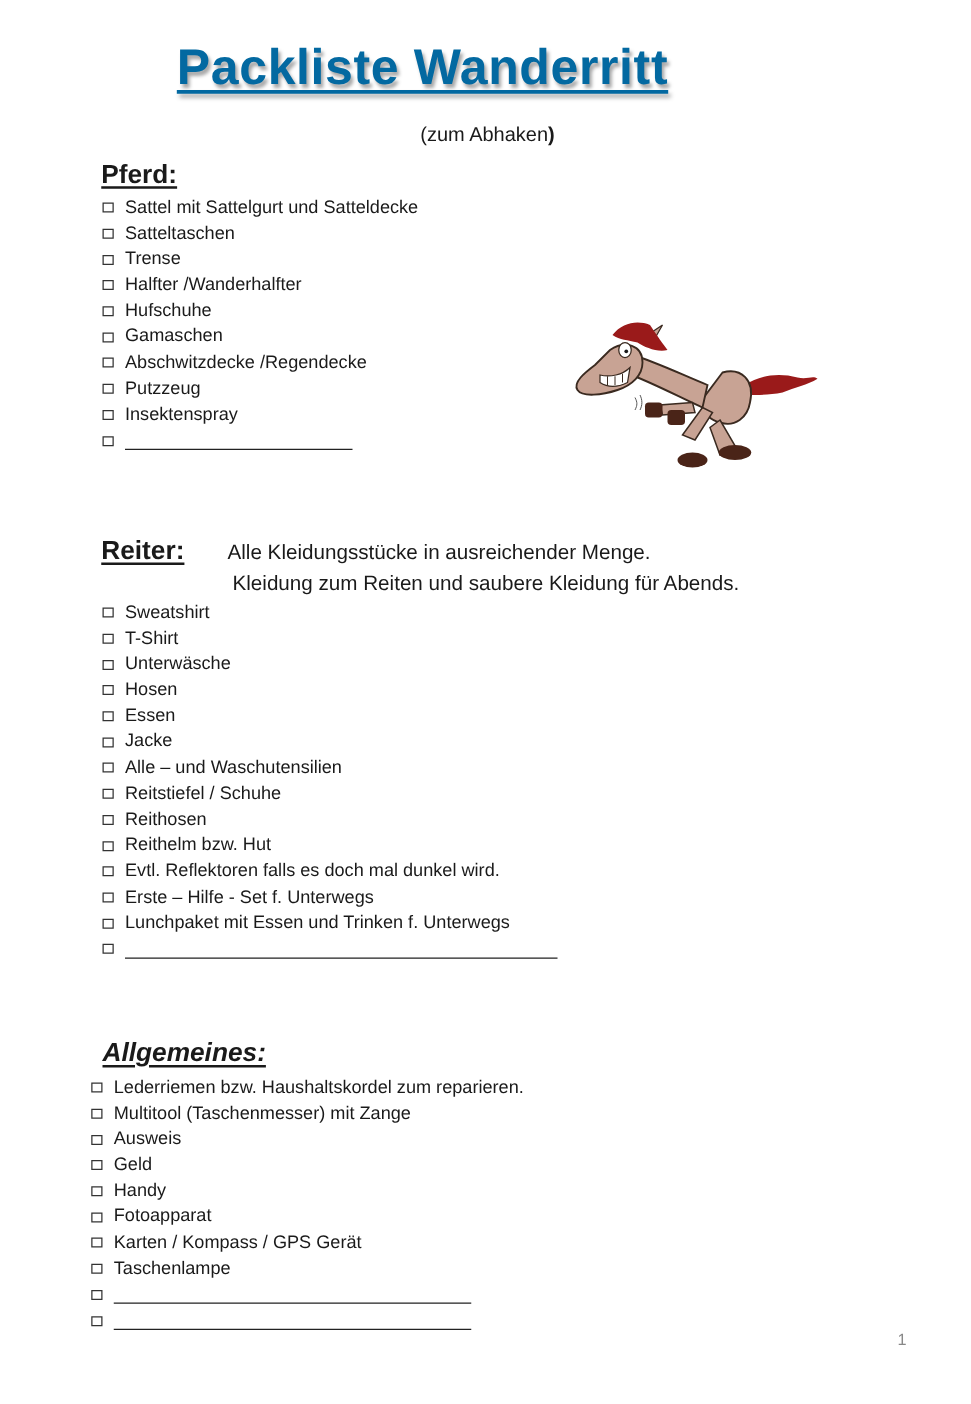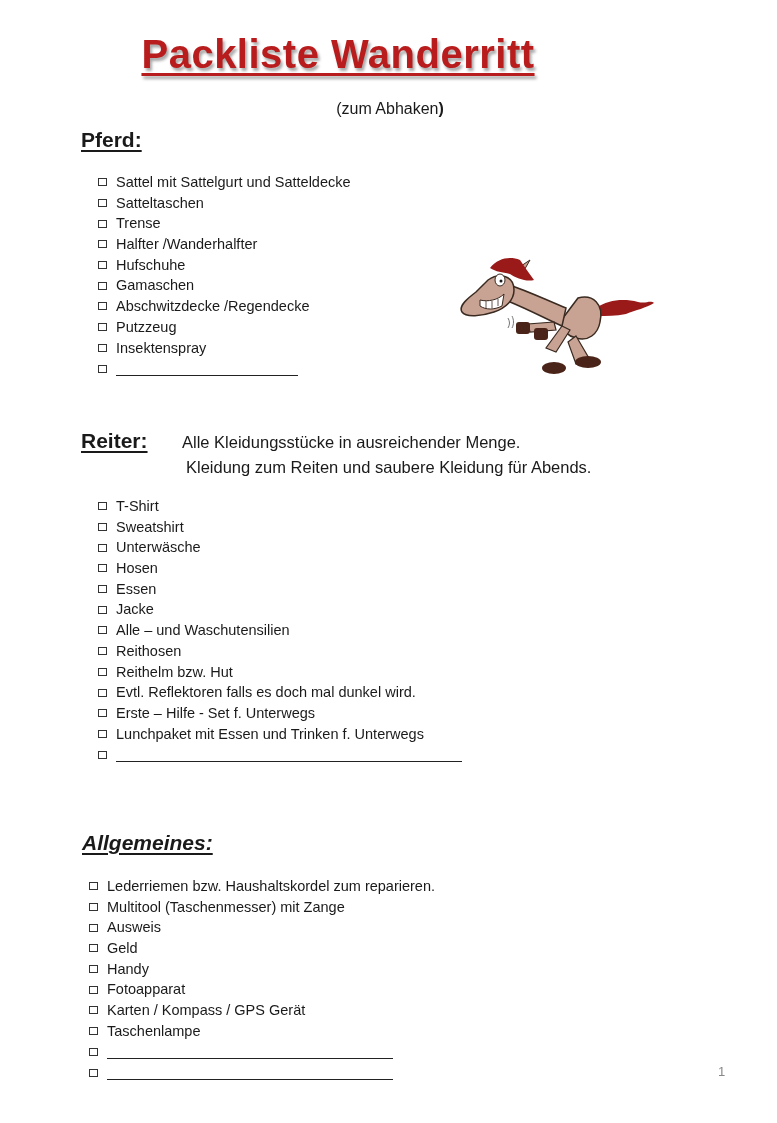--- a/index.html
+++ b/index.html
@@ -1,27 +1,27 @@
 <!DOCTYPE html>
 <html><head>
   <meta charset="utf-8">
   <style>
     html, body { margin: 0; padding: 0; background: #ffffff; }
     body { width: 777px; height: 1123px; position: relative; overflow: hidden;
            font-family: "Liberation Sans", "DejaVu Sans", sans-serif; color: #1a1a1a; }
     .title { position: absolute; left: 0; width: 676px; top: 32px; text-align: center;
-             font-size: 40px; font-weight: bold; color: #b91c1c; letter-spacing: 0.5px;
+             font-size: 40px; font-weight: bold; color: #0369a1; letter-spacing: 0.5px;
              text-decoration: underline; text-decoration-thickness: 3px; text-underline-offset: 5px;
              text-shadow: 2px 3px 3px rgba(0,0,0,0.35); }
     .subtitle { position: absolute; left: 0; width: 760px; top: 100px; text-align: center; font-size: 16px; padding-left: 10px; }
     .subtitle b { font-weight: bold; }
     .heading { position: absolute; font-size: 21px; font-weight: bold; text-decoration: underline;
                text-decoration-thickness: 2px; text-underline-offset: 3px; }
     .note { position: absolute; font-size: 16.5px; line-height: 26px; text-align: center; }
-    ul.list { position: absolute; list-style: none; margin: 16px; padding: 0; font-size: 14.5px; }
+    ul.list { position: absolute; list-style: none; margin: 0; padding: 0; font-size: 14.5px; }
     ul.list li { height: 20.7px; line-height: 20.7px; display: flex; align-items: center; white-space: nowrap; }
     .box { display: inline-block; width: 7px; height: 6px; border: 1px solid #333; margin-right: 9px; flex: none; }
     .blank { display: inline-block; border-bottom: 1px solid #222; height: 14px; }
     .page-num { position: absolute; left: 718px; top: 1064px; font-size: 13px; color: #888; }
     .horse { position: absolute; left: 458px; top: 250px; width: 200px; height: 130px; }
   </style>
 </head>
 <body>
 
 <div class="title">Packliste Wanderritt</div>
@@ -106,45 +106,49 @@
     <path d="M54 66 C56 70 56 74 54 78"></path>
   </g>
 </svg>
 
 <div class="heading" style="left:81px; top:429px;">Reiter:</div>
 <div class="note" style="left:182px; top:429px;">Alle Kleidungsstücke in ausreichender Menge.</div>
 <div class="note" style="left:186px; top:454px;">Kleidung zum Reiten und saubere Kleidung für Abends.</div>
 <ul class="list" id="list-reiter" style="left:82px; top:480px;">
     <li>
       <span class="box"></span>
+      <span>Sweatshirt</span>
+    </li>
+    <li>
+      <span class="box"></span>
       <span>T-Shirt</span>
     </li>
     <li>
       <span class="box"></span>
-      <span>Sweatshirt</span>
-    </li>
-    <li>
-      <span class="box"></span>
       <span>Unterwäsche</span>
     </li>
     <li>
       <span class="box"></span>
       <span>Hosen</span>
     </li>
     <li>
       <span class="box"></span>
       <span>Essen</span>
     </li>
     <li>
       <span class="box"></span>
       <span>Jacke</span>
     </li>
     <li>
       <span class="box"></span>
       <span>Alle – und Waschutensilien</span>
+    </li>
+    <li>
+      <span class="box"></span>
+      <span>Reitstiefel / Schuhe</span>
     </li>
     <li>
       <span class="box"></span>
       <span>Reithosen</span>
     </li>
     <li>
       <span class="box"></span>
       <span>Reithelm bzw. Hut</span>
     </li>
     <li>

